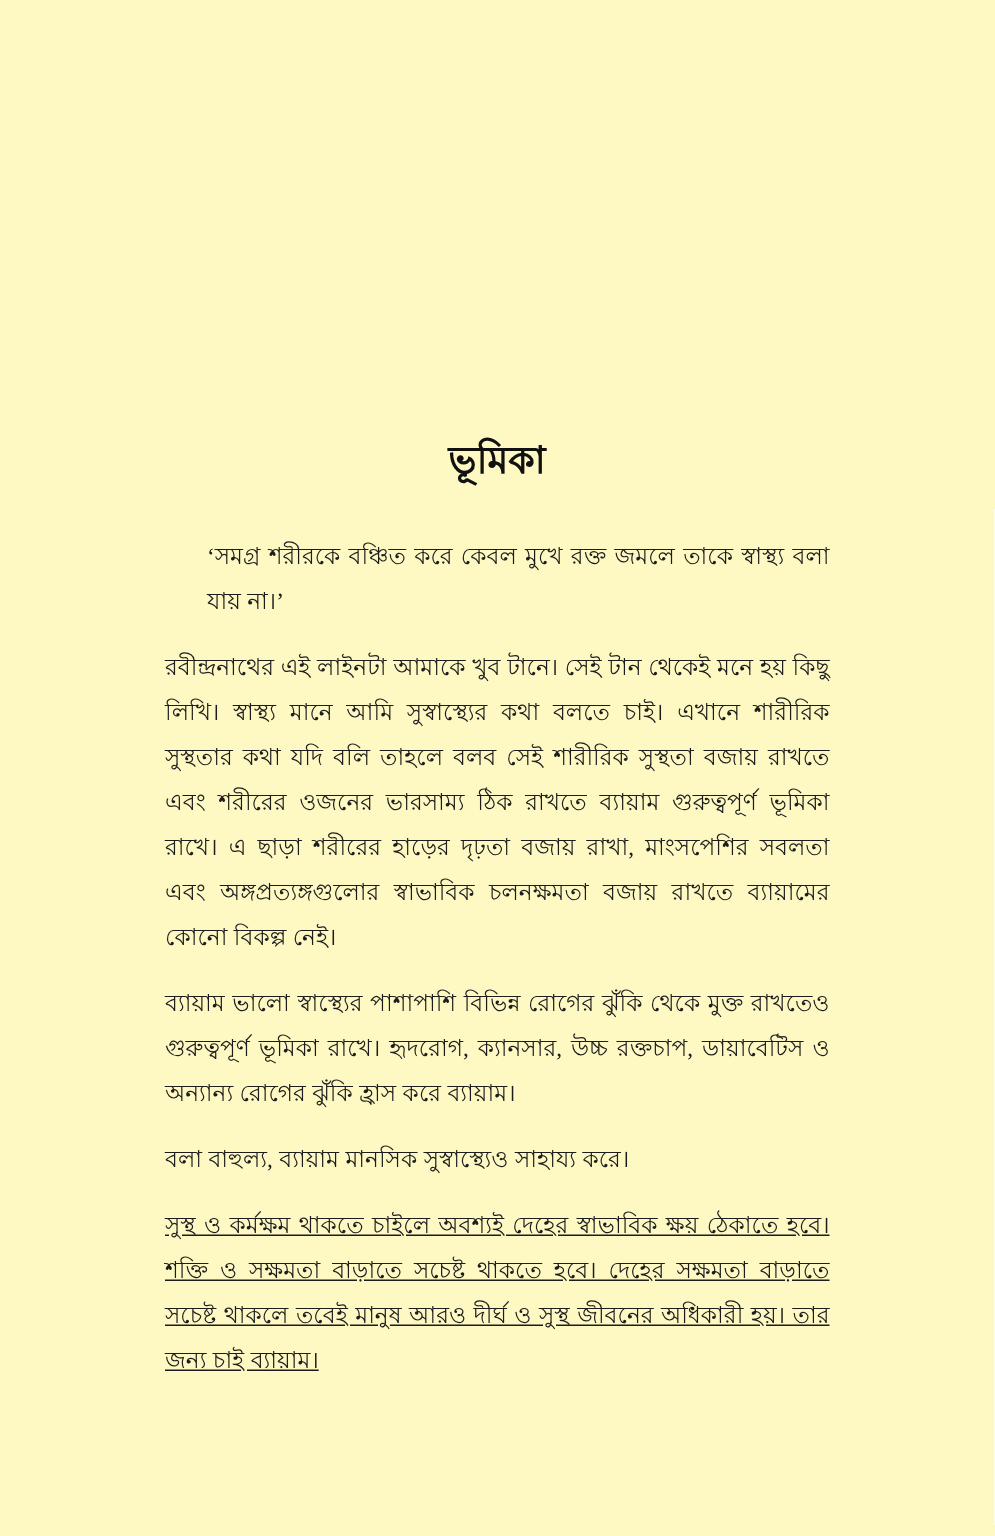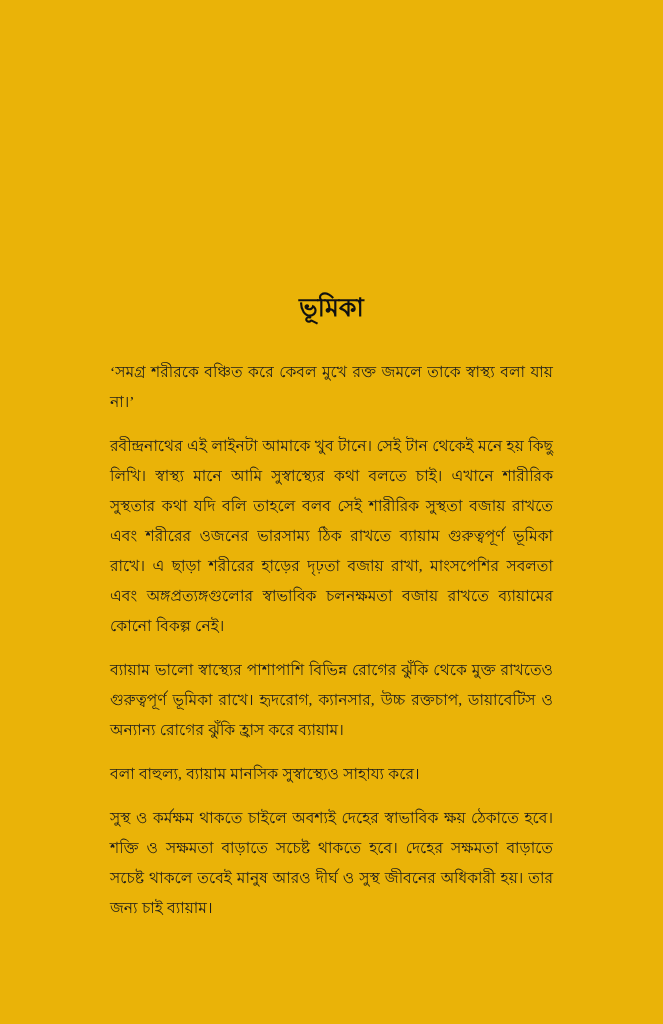--- a/index.html
+++ b/index.html
@@ -14,21 +14,21 @@
     overflow: hidden;
     font-family: "Liberation Serif", "DejaVu Serif", serif;
     color: #1a1a1a;
     -webkit-font-smoothing: antialiased;
   }
 
   .page {
     position: relative;
     width: 663px;
     height: 1024px;
-    background: #eab308;
+    background: #fef9c3;
     box-sizing: border-box;
   }
 
   
   .top-spacer {
     height: 292px;
   }
 
   .content {
     padding-left: 110px;
@@ -55,25 +55,27 @@
     line-height: 30px;
     text-align: justify;
     text-justify: inter-word;
     color: #1c1c1c;
     word-spacing: 0.4px;
     hyphens: none;
   }
 
   .para:last-child {
     margin-bottom: 0;
+    text-decoration: underline;
   }
 
   
   .para.quote {
     text-align: justify;
+    margin-left: 28px;
   }
 </style>
 </head>
 <body>
 
 <div class="page">
 
   <div class="top-spacer"></div>
 
   <div class="content">

